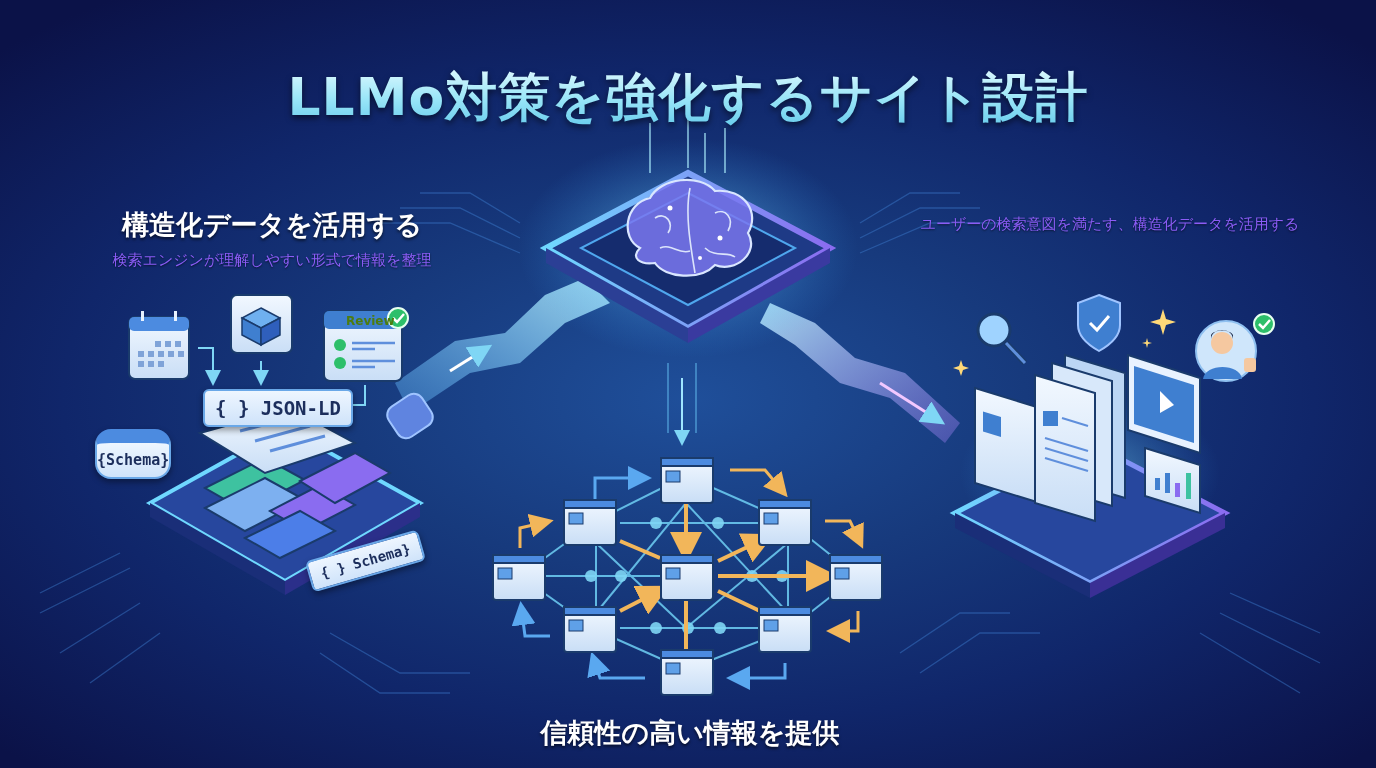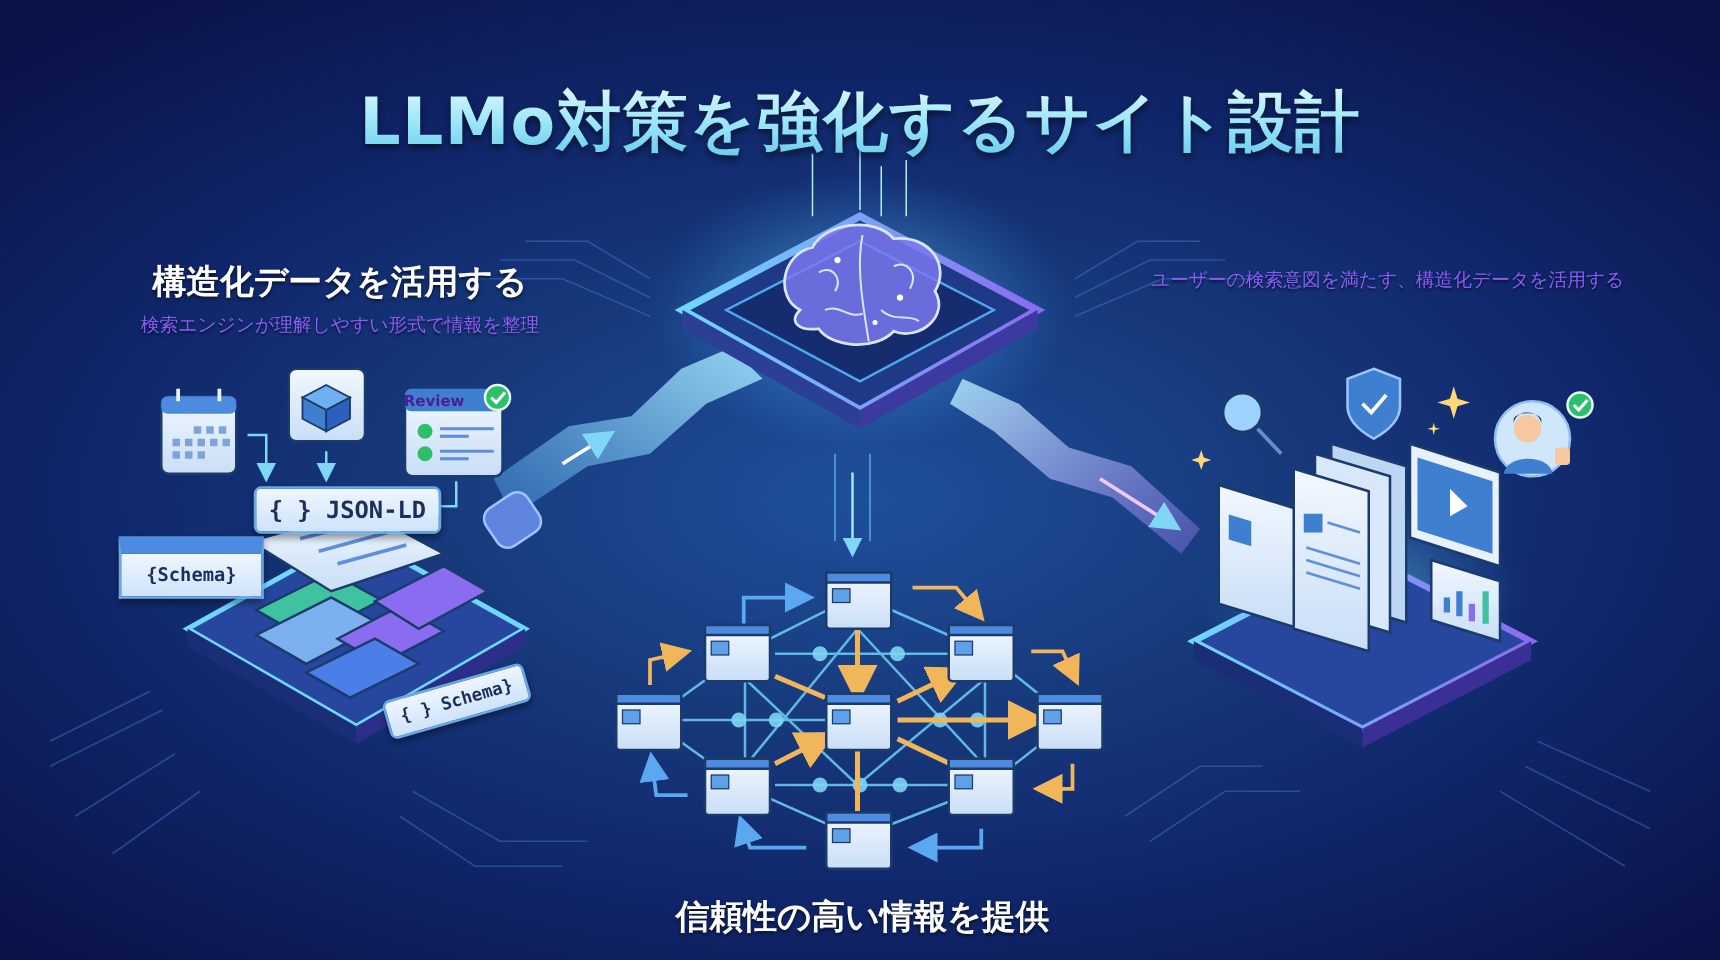--- a/index.html
+++ b/index.html
@@ -33,24 +33,24 @@
 
   svg.art { position: absolute; inset: 0; width: 1376px; height: 768px; }
 
   .tag {
     position: absolute; background: linear-gradient(180deg,#eef6ff,#cfe3fa);
     color: #1c2e5c; font-weight: bold; border-radius: 6px;
     border: 2px solid #6aa8e8; box-shadow: 0 3px 6px rgba(0,0,0,0.4);
     font-family: "DejaVu Sans Mono", monospace;
   }
   .tag-jsonld { left: 203px; top: 356px; padding: 6px 10px; font-size: 19px; }
-  .tag-schema1 { left: 95px; top: 396px; padding: 8px 20px; font-size: 15px; border-radius: 0; border-top: 14px solid #4c8be0; }
+  .tag-schema1 { left: 95px; top: 396px; padding: 8px 0; font-size: 15px; border-radius: 16px; border-top: 14px solid #4c8be0; }
   .tag-schema2 { left: 307px; top: 512px; padding: 6px 10px; font-size: 14px; transform: rotate(-16deg); }
   .review-label {
-    position: absolute; left: 323px; top: 281px; font-size: 12px; font-weight: bold; color: #4c1d95; text-align: center;
+    position: absolute; left: 346px; top: 281px; font-size: 12px; font-weight: bold; color: #4d7c0f; text-align: center;
   }
 </style>
 </head>
 <body>
 
 <div class="stage">
 
   <svg class="art" viewBox="0 0 1376 768">
     <defs>
       <radialGradient id="glow" cx="50%" cy="50%" r="50%">

